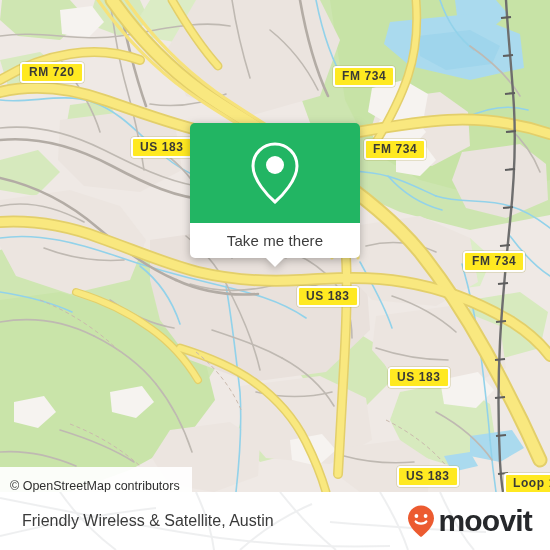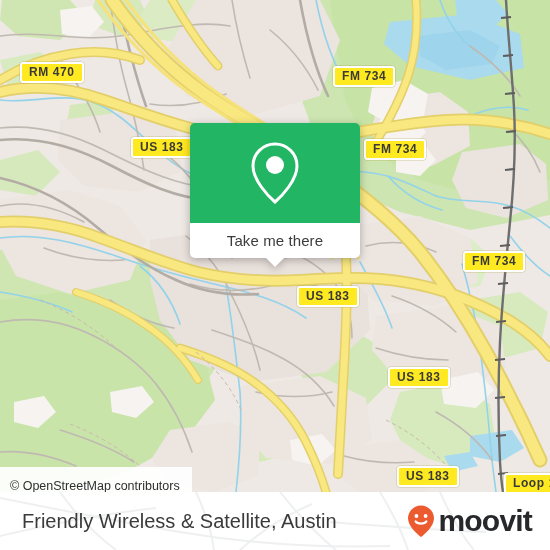--- a/index.html
+++ b/index.html
@@ -103,21 +103,21 @@
     position: absolute;
     left: 0; top: 492px;
     width: 550px; height: 58px;
     background: rgba(255,255,255,0.945);
     z-index: 35;
   }
   .footer-title {
     position: absolute;
     left: 22px; top: 50%;
     transform: translateY(-50%);
-    font-size: 20px;
+    font-size: 16px;
     color: #3a3a3a;
     white-space: nowrap;
   }
   .brand {
     position: absolute;
     right: 18px; top: 50%;
     transform: translateY(-50%);
     display: flex;
     align-items: center;
     gap: 2px;
@@ -352,21 +352,21 @@
         <g fill="none" stroke="#c9b9ad" stroke-width="1" stroke-dasharray="4 3">
           <path d="M40,300 C70,312 98,330 120,352"></path>
           <path d="M196,352 C216,368 232,388 242,412"></path>
           <path d="M386,420 C410,432 432,448 448,468"></path>
           <path d="M70,424 C96,434 120,448 140,466"></path>
         </g>
 
       </g>
     </svg>
 
-    <div class="shield" style="left:20px;  top:62px;">RM 470</div>
+    <div class="shield" style="left:20px;  top:62px;">RM 720</div>
     <div class="shield" style="left:333px; top:66px;">FM 734</div>
     <div class="shield" style="left:131px; top:137px;">US 183</div>
     <div class="shield" style="left:364px; top:139px;">FM 734</div>
     <div class="shield" style="left:463px; top:251px;">FM 734</div>
     <div class="shield" style="left:297px; top:286px;">US 183</div>
     <div class="shield" style="left:388px; top:367px;">US 183</div>
     <div class="shield" style="left:397px; top:466px;">US 183</div>
     <div class="shield" style="left:504px; top:473px;">Loop 1</div>
   </div>
 

